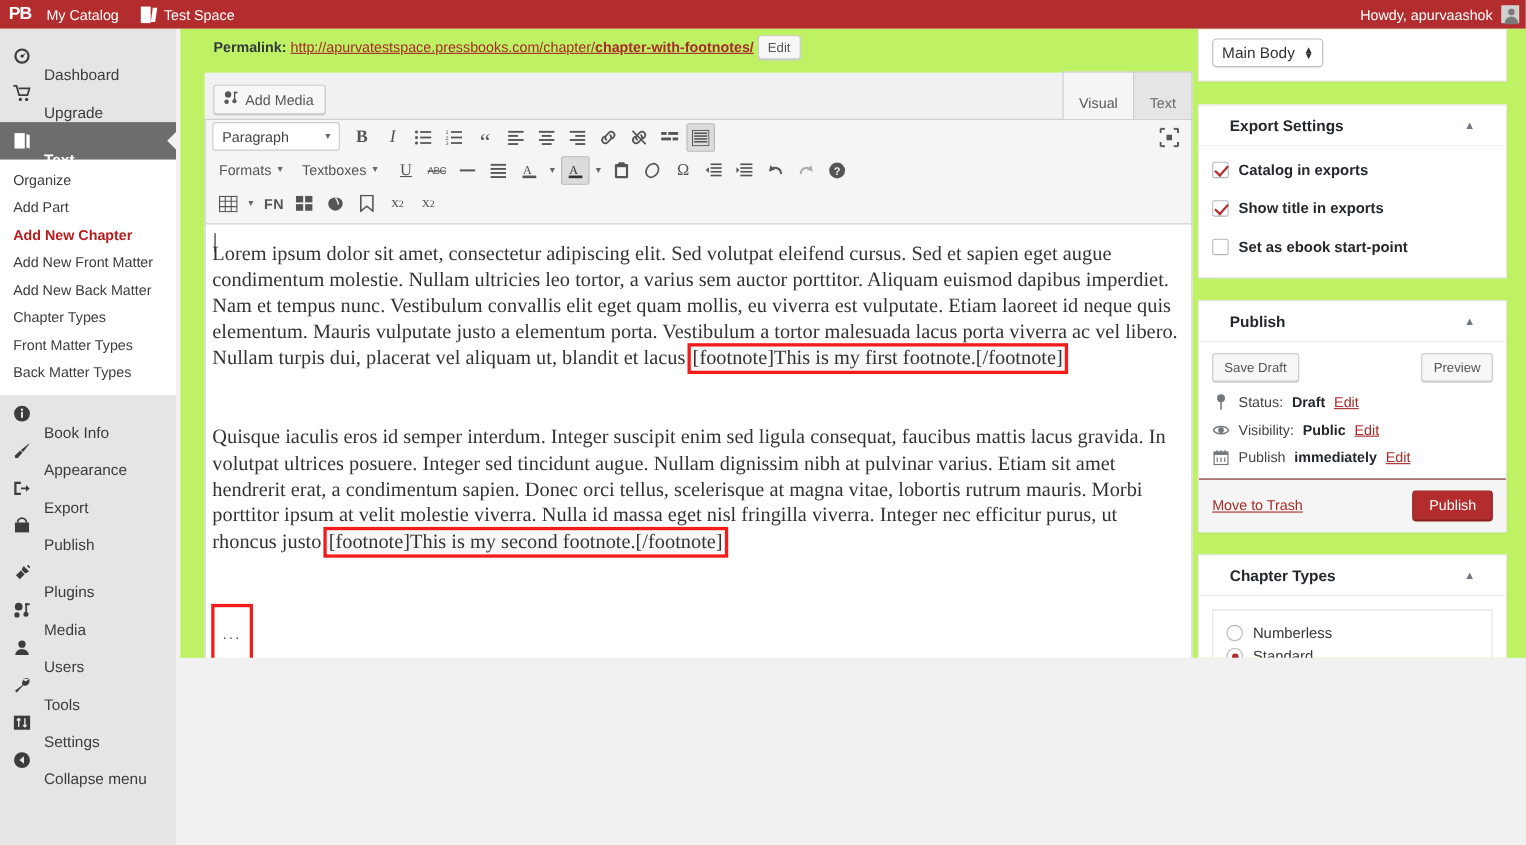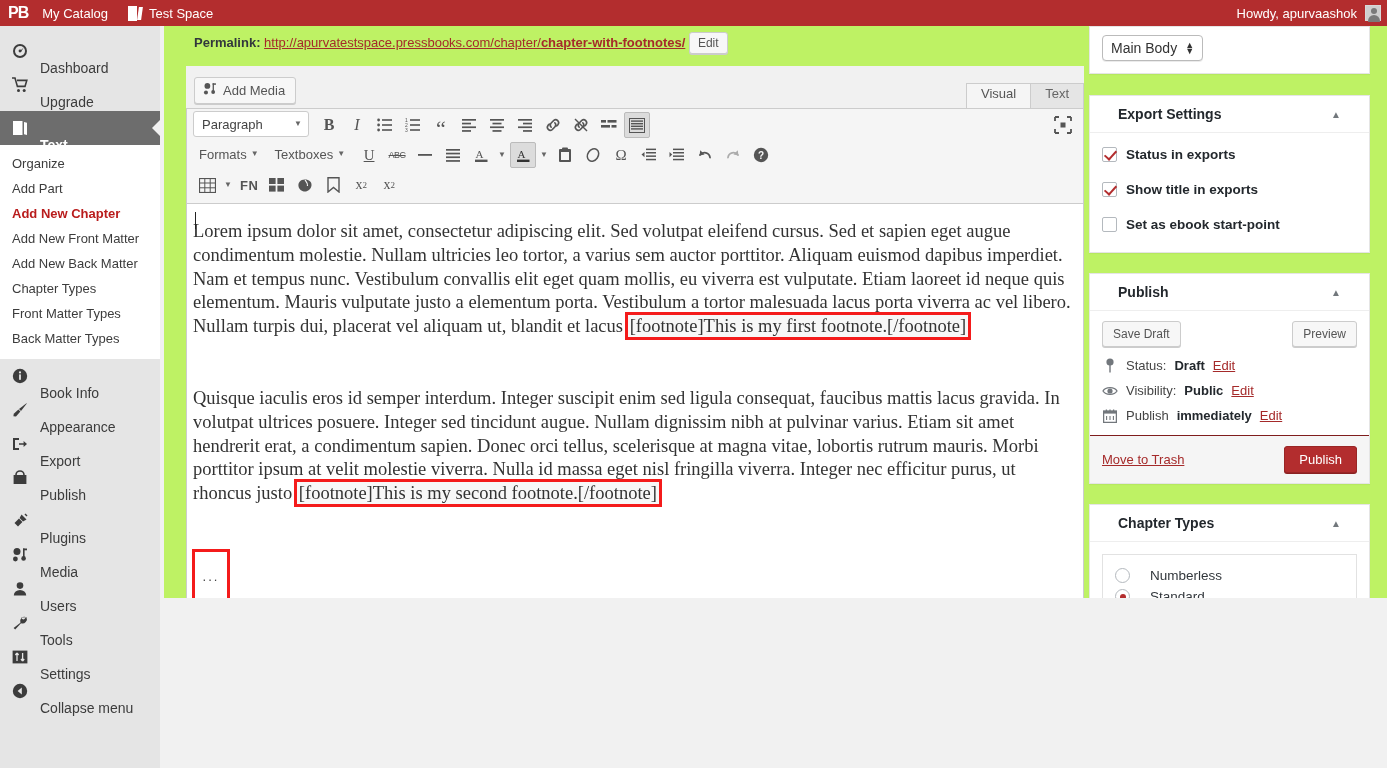--- a/index.html
+++ b/index.html
@@ -143,21 +143,21 @@
     background: #f7f7f7; border: 1px solid #ccc; border-radius: 3px;
     padding: 4px 10px 4px 8px; font-size: 13px; color: #555;
     cursor: pointer; box-shadow: 0 1px 0 #ccc;
     position: relative; top: -4px;
   }
   .editor-tabs {
     position: absolute; right: 0; bottom: 0;
     display: flex; align-items: flex-end;
   }
   .etab {
-    font-size: 13px; padding: 2px 14px 7px;
+    font-size: 13px; padding: 20px 14px 7px;
     border: 1px solid #ccc; border-bottom: none;
     background: #e5e5e5; color: #666; cursor: pointer;
     margin-left: -1px;
   }
   .etab.active { background: #f5f5f5; color: #555; }
 
   .toolbar {
     background: #f5f5f5;
     border: 1px solid #ccc;
     border-bottom: none;
@@ -310,21 +310,21 @@
   .btn-primary {
     background: #b32d2e; border: 1px solid #992626; border-radius: 3px;
     color: #fff; font-size: 13px; padding: 5px 14px; cursor: pointer;
     box-shadow: 0 1px 0 #8a2121;
   }
   .radio-group {
     border: 1px solid #e2e2e2;
     padding: 10px 12px;
     margin-bottom: 12px;
   }
-  .rrow { display: flex; align-items: center; gap: 20px; padding: 3px 0; font-size: 13.5px; color: #32373c; cursor: pointer;}
+  .rrow { display: flex; align-items: center; gap: 9px; padding: 3px 0; font-size: 13.5px; color: #32373c; cursor: pointer;}
   .radio {
     width: 15px; height: 15px; flex: 0 0 15px;
     border: 1px solid #b4b9be; background: #fff; border-radius: 50%;
     position: relative;
   }
   .radio.on::after {
     content:""; position:absolute; left:3.5px; top:3.5px;
     width:6px; height:6px; border-radius:50%; background:#b32d2e;
   }
   .addlink { font-size: 13.5px; font-weight: bold; }
@@ -795,21 +795,21 @@
     </div>
 
     <div class="sidebox">
       <div class="box-head">
         <span>Export Settings</span>
         <span class="toggle-arrow">▲</span>
       </div>
       <div class="box-body">
         <div class="cbrow">
           <span class="cbox checked"></span>
-          <span>Status in exports</span>
+          <span>Catalog in exports</span>
         </div>
         <div class="cbrow">
           <span class="cbox checked"></span>
           <span>Show title in exports</span>
         </div>
         <div class="cbrow">
           <span class="cbox"></span>
           <span>Set as ebook start-point</span>
         </div>
       </div>

